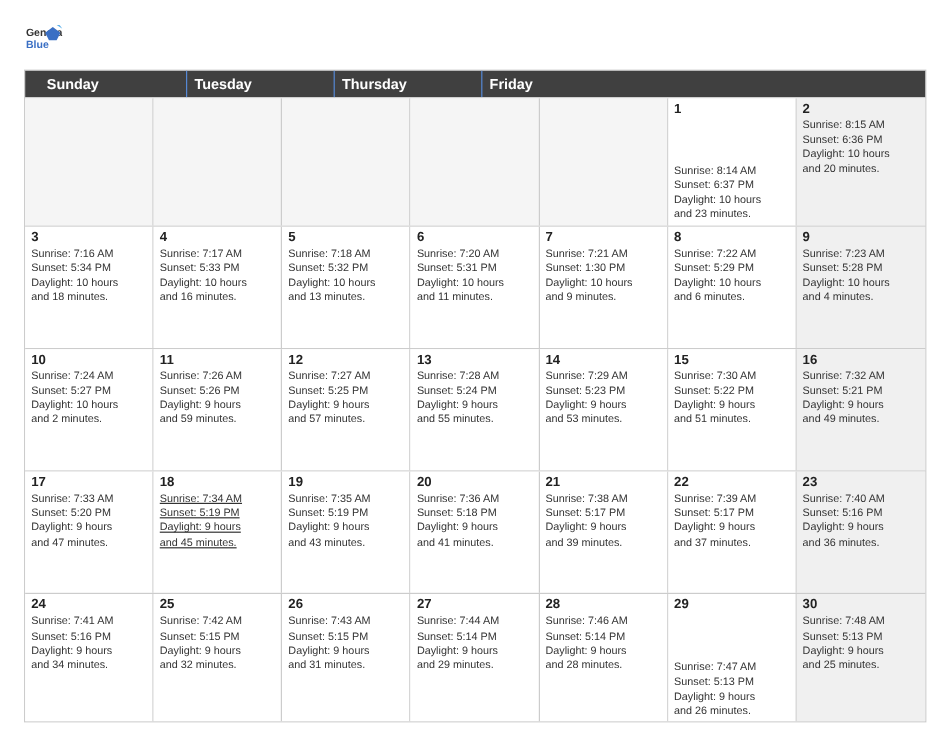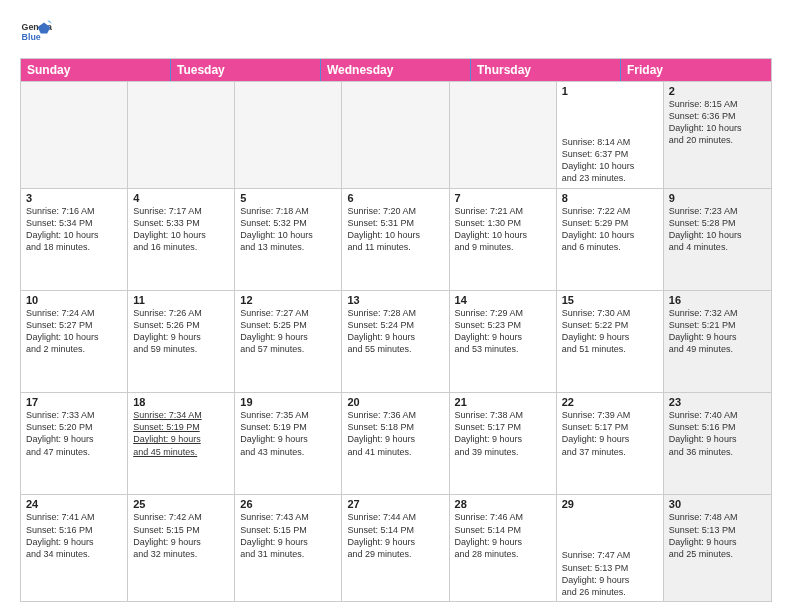--- a/index.html
+++ b/index.html
@@ -45,22 +45,23 @@
       color: #444;
     }
     .calendar {
       flex: 1;
       display: flex;
       flex-direction: column;
       border: 1px solid #ccc;
     }
     .cal-header {
       display: grid;
-      grid-template-columns: repeat(5, 1fr);
-      background: #ec4899;
+      grid-template-columns: repeat(6, 1fr);
+      background: #404040;
+      padding-left: 12px;
     }
     .cal-header-cell {
       color: #fff;
       font-size: 12px;
       font-weight: bold;
       padding: 4px 6px;
       text-align: left;
       border-right: 1px solid #5588d4;
     }
     .cal-header-cell:last-child { border-right: none; }
@@ -120,21 +121,20 @@
     <div class="title-block">
       <div class="month-title"></div>
       <div class="location"></div>
     </div>
   </div>
 
   <div class="calendar">
     <div class="cal-header" id="cal-header">
         <div class="cal-header-cell">Sunday</div>
         <div class="cal-header-cell">Tuesday</div>
-        <div class="cal-header-cell">Wednesday</div>
         <div class="cal-header-cell">Thursday</div>
         <div class="cal-header-cell">Friday</div>
       </div>
     <div class="cal-body" id="cal-body">
         <div class="cal-row">
           <div class="cal-cell empty"></div>
           <div class="cal-cell empty"></div>
           <div class="cal-cell empty"></div>
           <div class="cal-cell empty"></div>
           <div class="cal-cell empty"></div>

